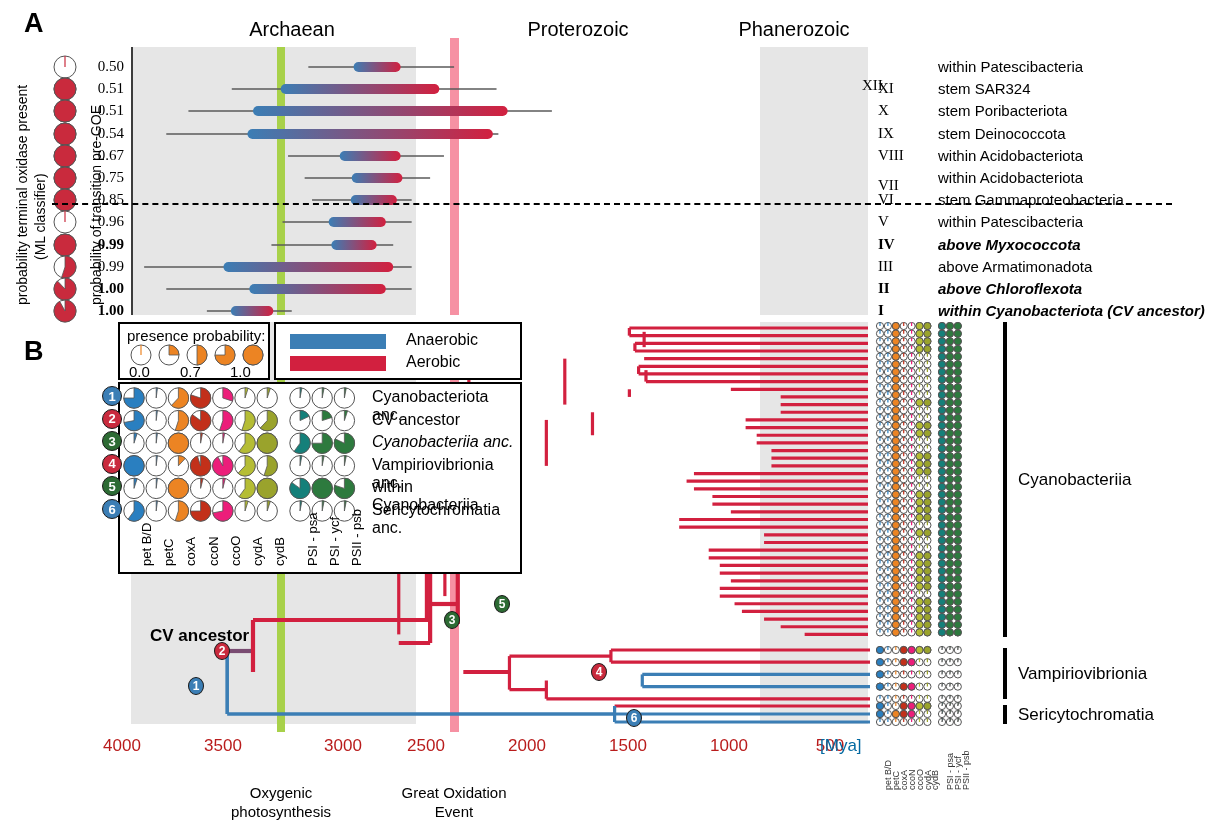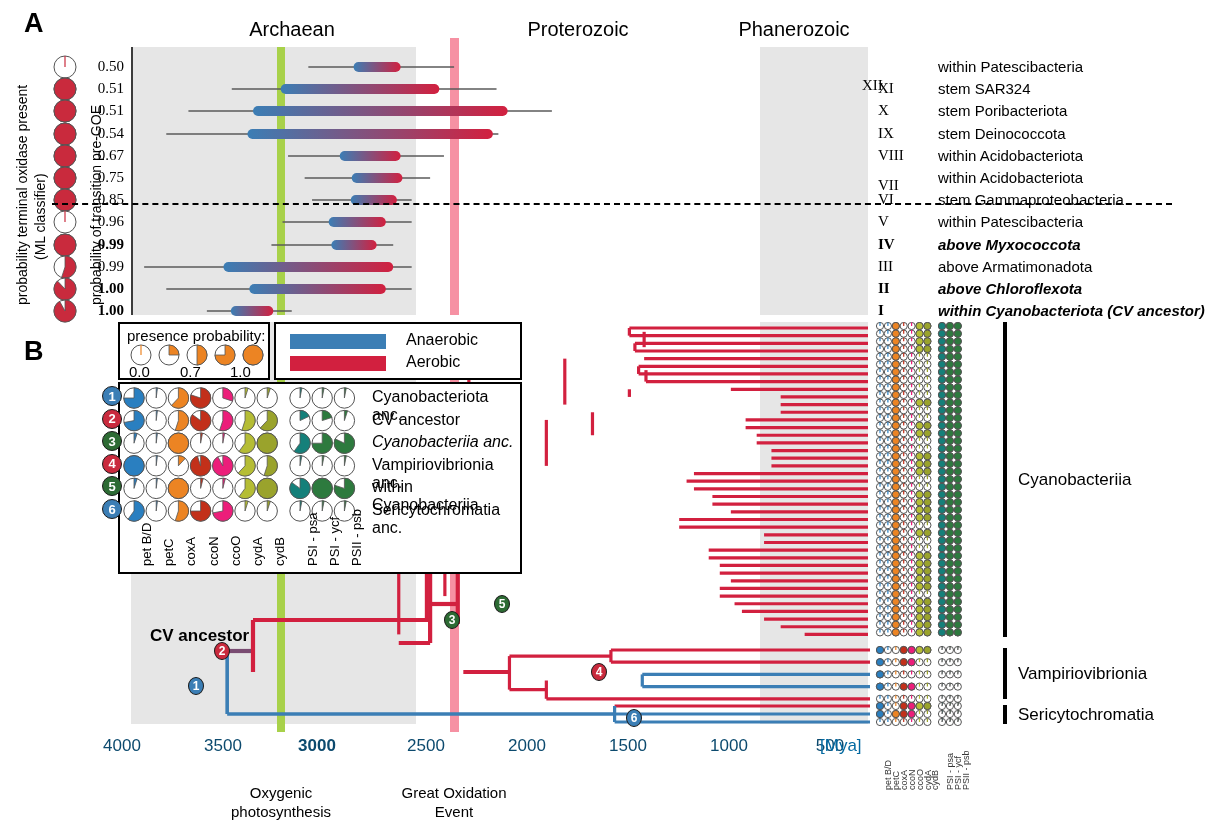--- a/index.html
+++ b/index.html
@@ -10,21 +10,21 @@
   .shade{background:#e6e6e6;}
   .greenline{background:#a8d14a;}
   .pinkline{background:#f691a3;}
   .rn{font-family:"Liberation Serif",serif;font-size:15px;color:#000;}
   .rn.b{font-weight:bold;}
   .nm{font-family:"Liberation Sans",sans-serif;font-size:15px;color:#000;}
   .nm.b{font-weight:bold;font-style:italic;}
   .probnum{font-family:"Liberation Serif",serif;font-size:15px;color:#000;text-align:right;width:40px;}
   .probnum.b{font-weight:bold;}
   .vlabel{transform:rotate(-90deg);transform-origin:0 0;white-space:nowrap;font-size:14px;color:#000;}
-  .tickl{font-size:17px;color:#0c4a6e;text-align:center;width:60px;}
+  .tickl{font-size:17px;color:#b91c1c;text-align:center;width:60px;}
   .evt{font-size:15px;color:#000;text-align:center;line-height:1.25;}
   .legbox{border:2px solid #000;background:#fff;box-sizing:border-box;}
   .legtxt{font-size:15px;color:#000;}
   .legtxt2{font-size:16px;color:#000;}
   .cladelab{font-size:17px;color:#000;}
   .colhdr{font-size:9px;color:#333;transform:rotate(-90deg);transform-origin:left top;white-space:nowrap;}
   .colhdr2{font-size:13px;color:#000;transform:rotate(-90deg);transform-origin:left top;white-space:nowrap;}
   .nodecircle{border:1.6px solid #1a1a1a;border-radius:50%;color:#fff;font-weight:bold;font-size:12px;
      display:flex;align-items:center;justify-content:center;box-sizing:border-box;}
   .dash{border-top:2px dashed #000;}
@@ -1371,21 +1371,21 @@
     <div class="abs cladelab" style="left: 1018px; top: 469.5px;">Cyanobacteriia</div>
     <div class="abs" style="left: 1003px; top: 648px; width: 4px; height: 51px; background: rgb(0, 0, 0);"></div>
     <div class="abs cladelab" style="left: 1018px; top: 663.5px;">Vampiriovibrionia</div>
     <div class="abs" style="left: 1003px; top: 705px; width: 4px; height: 19px; background: rgb(0, 0, 0);"></div>
     <div class="abs cladelab" style="left: 1018px; top: 704.5px;">Sericytochromatia</div>
   </div>
 
 <div id="axis-ticks">
     <div class="abs tickl" style="left: 92px; top: 736px;">4000</div>
     <div class="abs tickl" style="left: 193px; top: 736px;">3500</div>
-    <div class="abs tickl" style="left: 287px; top: 736px; font-weight: bold;">3000</div>
+    <div class="abs tickl" style="left: 313px; top: 736px;">3000</div>
     <div class="abs tickl" style="left: 396px; top: 736px;">2500</div>
     <div class="abs tickl" style="left: 497px; top: 736px;">2000</div>
     <div class="abs tickl" style="left: 598px; top: 736px;">1500</div>
     <div class="abs tickl" style="left: 699px; top: 736px;">1000</div>
     <div class="abs tickl" style="left: 800px; top: 736px;">500</div>
   </div>
 <div class="abs mya" style="left:820px;top:736px;">[Mya]</div>
 <div class="abs evt" style="left:211px;top:784px;width:140px;">
   <div>Oxygenic</div>
   <div>photosynthesis</div>

